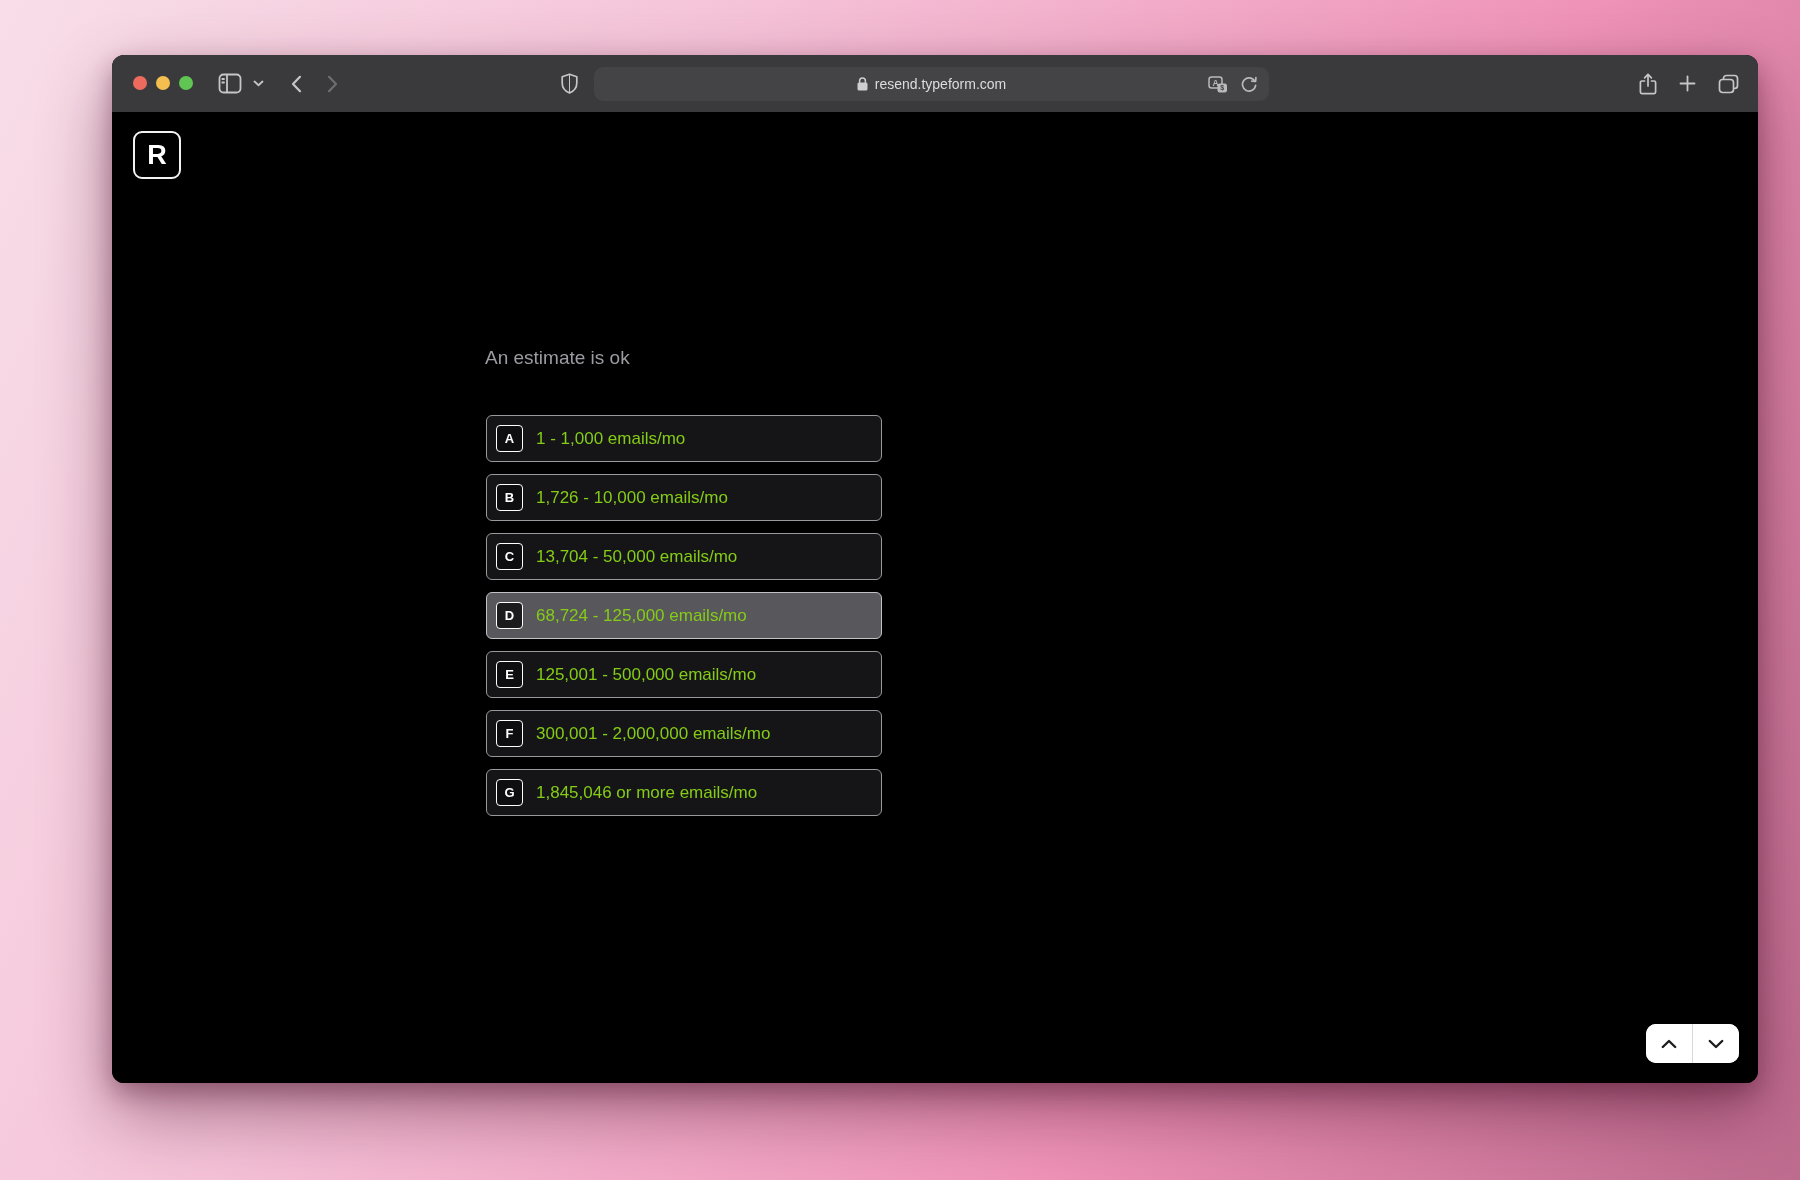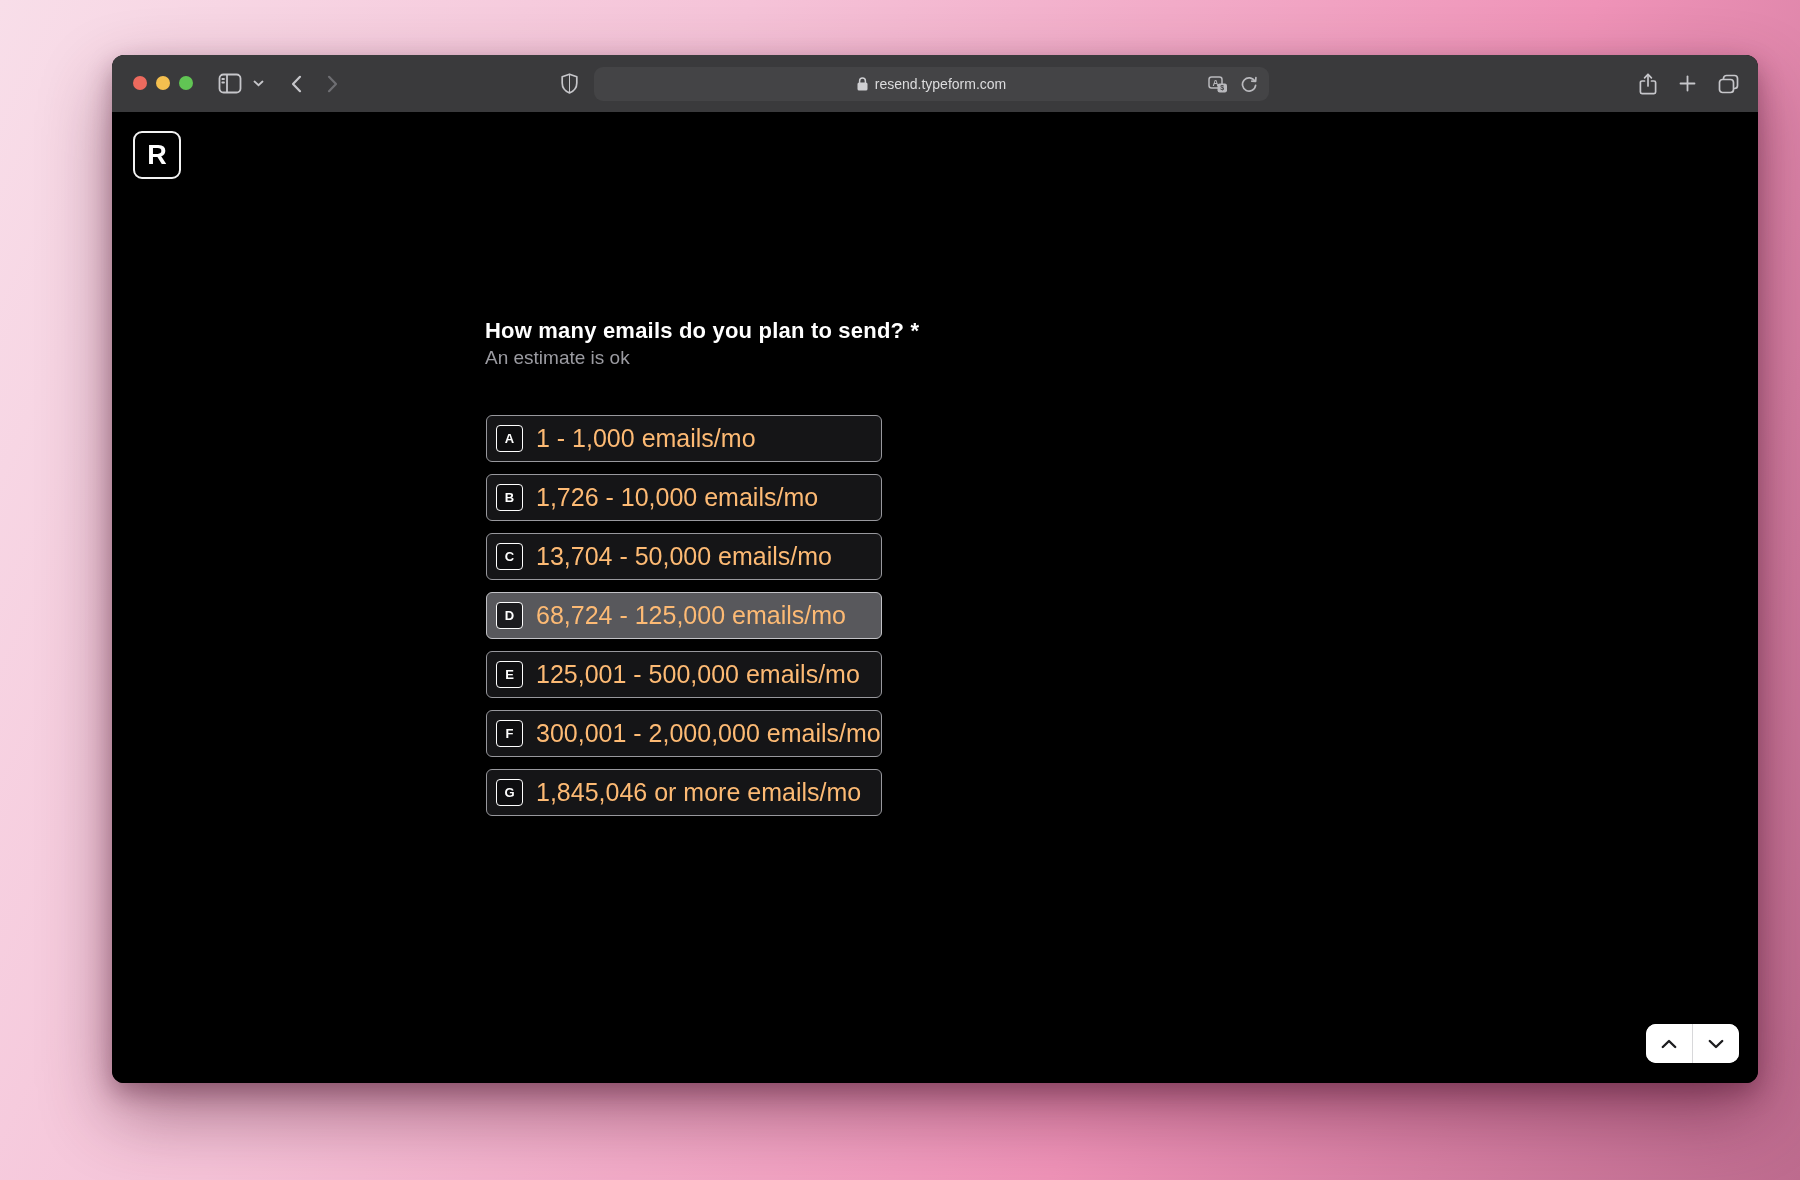--- a/index.html
+++ b/index.html
@@ -56,21 +56,21 @@
     width:396px; height:47px; display:flex; align-items:center;
     background:#151517; border:1px solid #98989d; border-radius:6px;
     padding-left:9px; cursor:pointer;
   }
   .option .key {
     width:27px; height:27px; margin-right:13px; flex:0 0 auto;
     border:1px solid #fff; border-radius:4px; background:#0e0e10;
     color:#fff; font-size:13px; font-weight:700;
     display:flex; align-items:center; justify-content:center;
   }
-  .option .label { color:#fdba74; font-size:25px; white-space:nowrap; }
+  .option .label { color:#84cc16; font-size:17px; white-space:nowrap; }
   .option.selected { background:#58585c; border-color:#c2c2c6; }
   .option.selected .key { background:#1c1c1f; }
 
   .nav {
     position:absolute; right:19px; bottom:20px; height:39px;
     display:flex; background:#fff; border-radius:10px; overflow:hidden;
     box-shadow:0 2px 6px rgba(0,0,0,.4);
   }
   .nav button { width:46px; height:39px; background:#fff; border:none; display:flex; align-items:center; justify-content:center; color:#1d1d1f; cursor:pointer; }
   .nav .divider { width:1px; background:#d8d8da; }
@@ -181,24 +181,20 @@
           </svg>
         </span>
       </button>
     </div>
 
     <div class="content">
       <div class="logo">
         <span>R</span>
       </div>
 
-      <div class="q-title">
-        <span>How many emails do you plan to send?</span>
-        <span>*</span>
-      </div>
       <div class="q-sub">An estimate is ok</div>
 
       <div class="options">
         <div class="option">
           <span class="key">A</span>
           <span class="label">1 - 1,000 emails/mo</span>
         </div>
         <div class="option">
           <span class="key">B</span>
           <span class="label">1,726 - 10,000 emails/mo</span>

